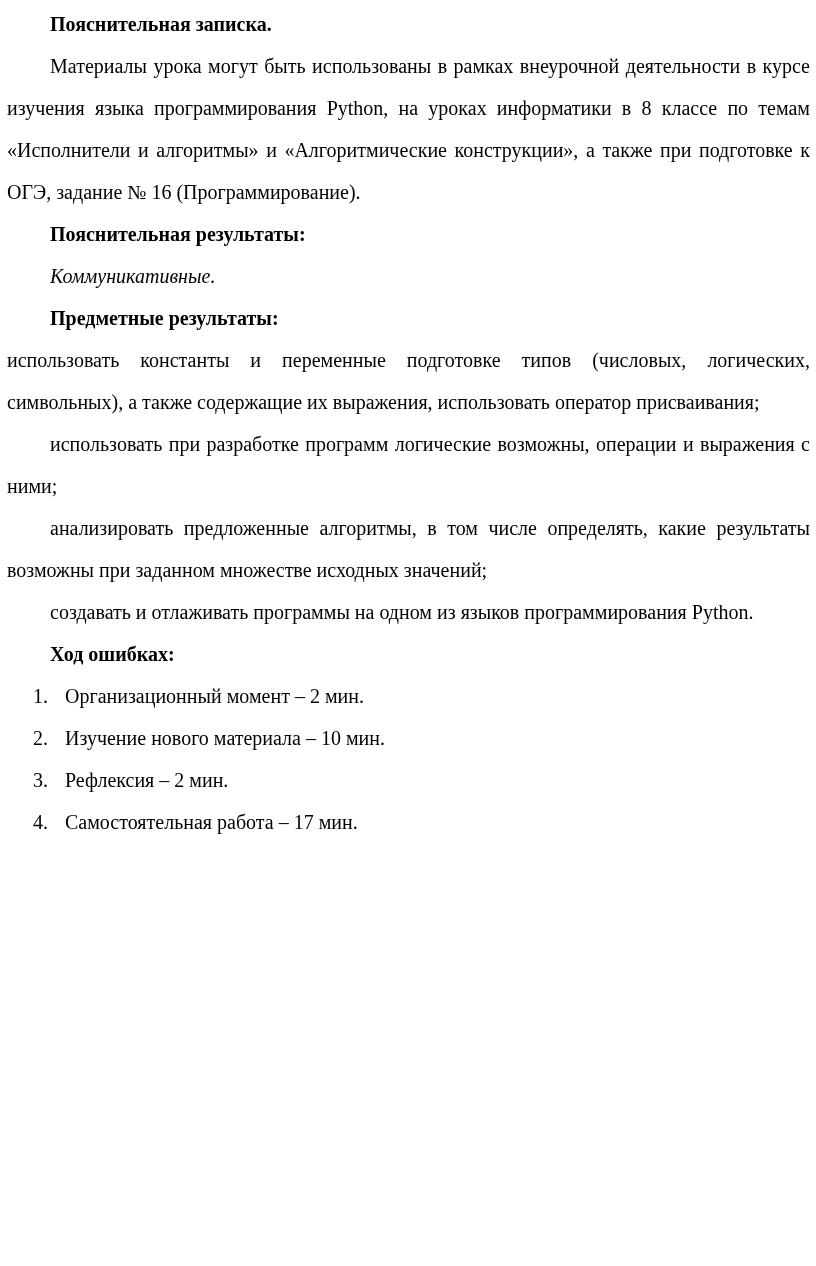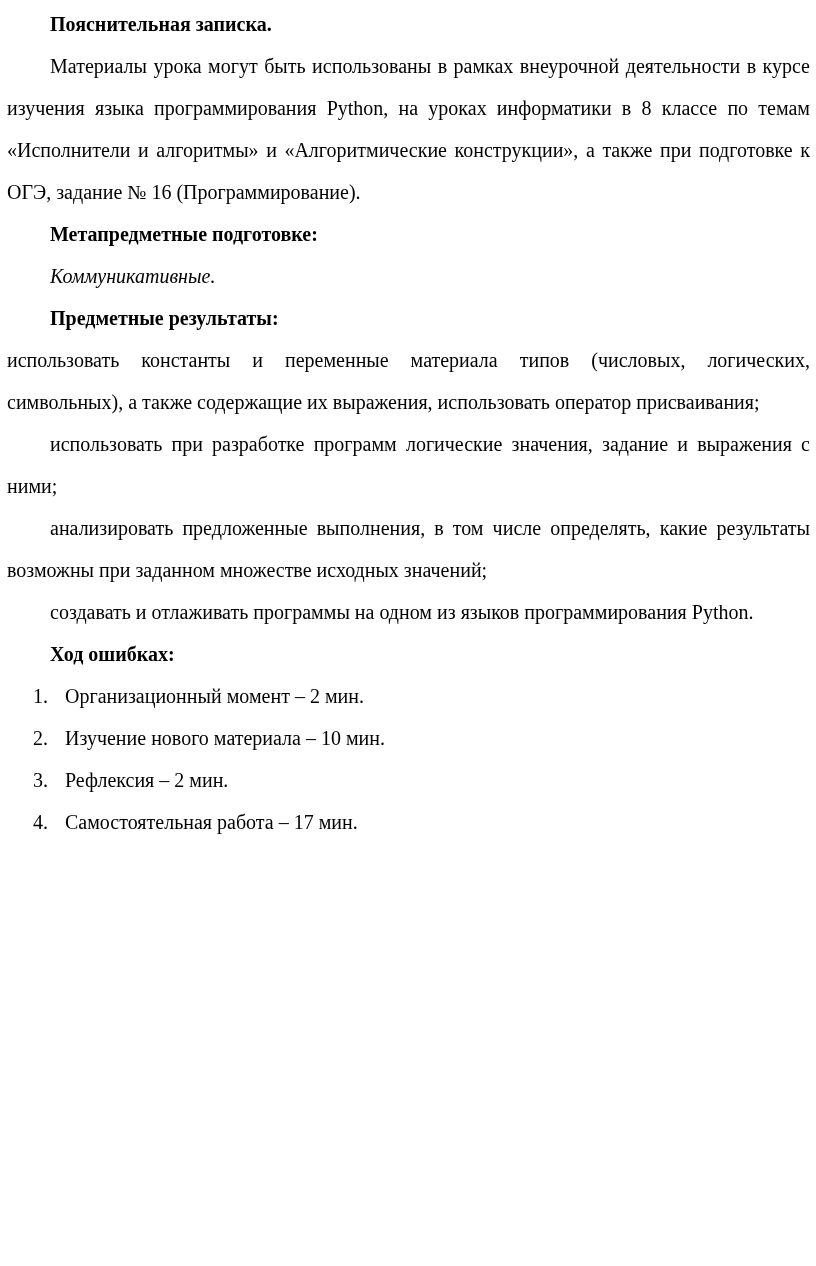--- a/index.html
+++ b/index.html
@@ -27,35 +27,35 @@
 </style>
 </head>
 <body>
 
 <div class="page">
 
   <p class="para left indent bold">Пояснительная записка.</p>
 
   <p class="para indent">Материалы урока могут быть использованы в рамках внеурочной деятельности в курсе изучения языка программирования Python, на уроках информатики в 8 классе по темам «Исполнители и алгоритмы» и «Алгоритмические конструкции», а также при подготовке к ОГЭ, задание № 16 (Программирование).</p>
 
-  <p class="para left indent bold">Метапредметные подготовке:</p>
+  <p class="para left indent bold">Пояснительная результаты:</p>
 
 
 
 
   <p class="para left indent italic">Коммуникативные.</p>
 
 
   <p class="para left indent bold">Предметные результаты:</p>
 
-  <p class="para">использовать константы и переменные материала типов (числовых, логических, символьных), а также содержащие их выражения, использовать оператор присваивания;</p>
+  <p class="para">использовать константы и переменные подготовке типов (числовых, логических, символьных), а также содержащие их выражения, использовать оператор присваивания;</p>
 
-  <p class="para indent">использовать при разработке программ логические значения, задание и выражения с ними;</p>
+  <p class="para indent">использовать при разработке программ логические возможны, операции и выражения с ними;</p>
 
-  <p class="para indent">анализировать предложенные выполнения, в том числе определять, какие результаты возможны при заданном множестве исходных значений;</p>
+  <p class="para indent">анализировать предложенные алгоритмы, в том числе определять, какие результаты возможны при заданном множестве исходных значений;</p>
 
   <p class="para indent">создавать и отлаживать программы на одном из языков программирования Python.</p>
 
   <p class="para left indent bold">Ход ошибках:</p>
 
   <div class="schedule">
     <div class="list-item">
       <span class="li-num">1.</span>
       <span class="li-text">Организационный момент – 2 мин.</span>
     </div>

